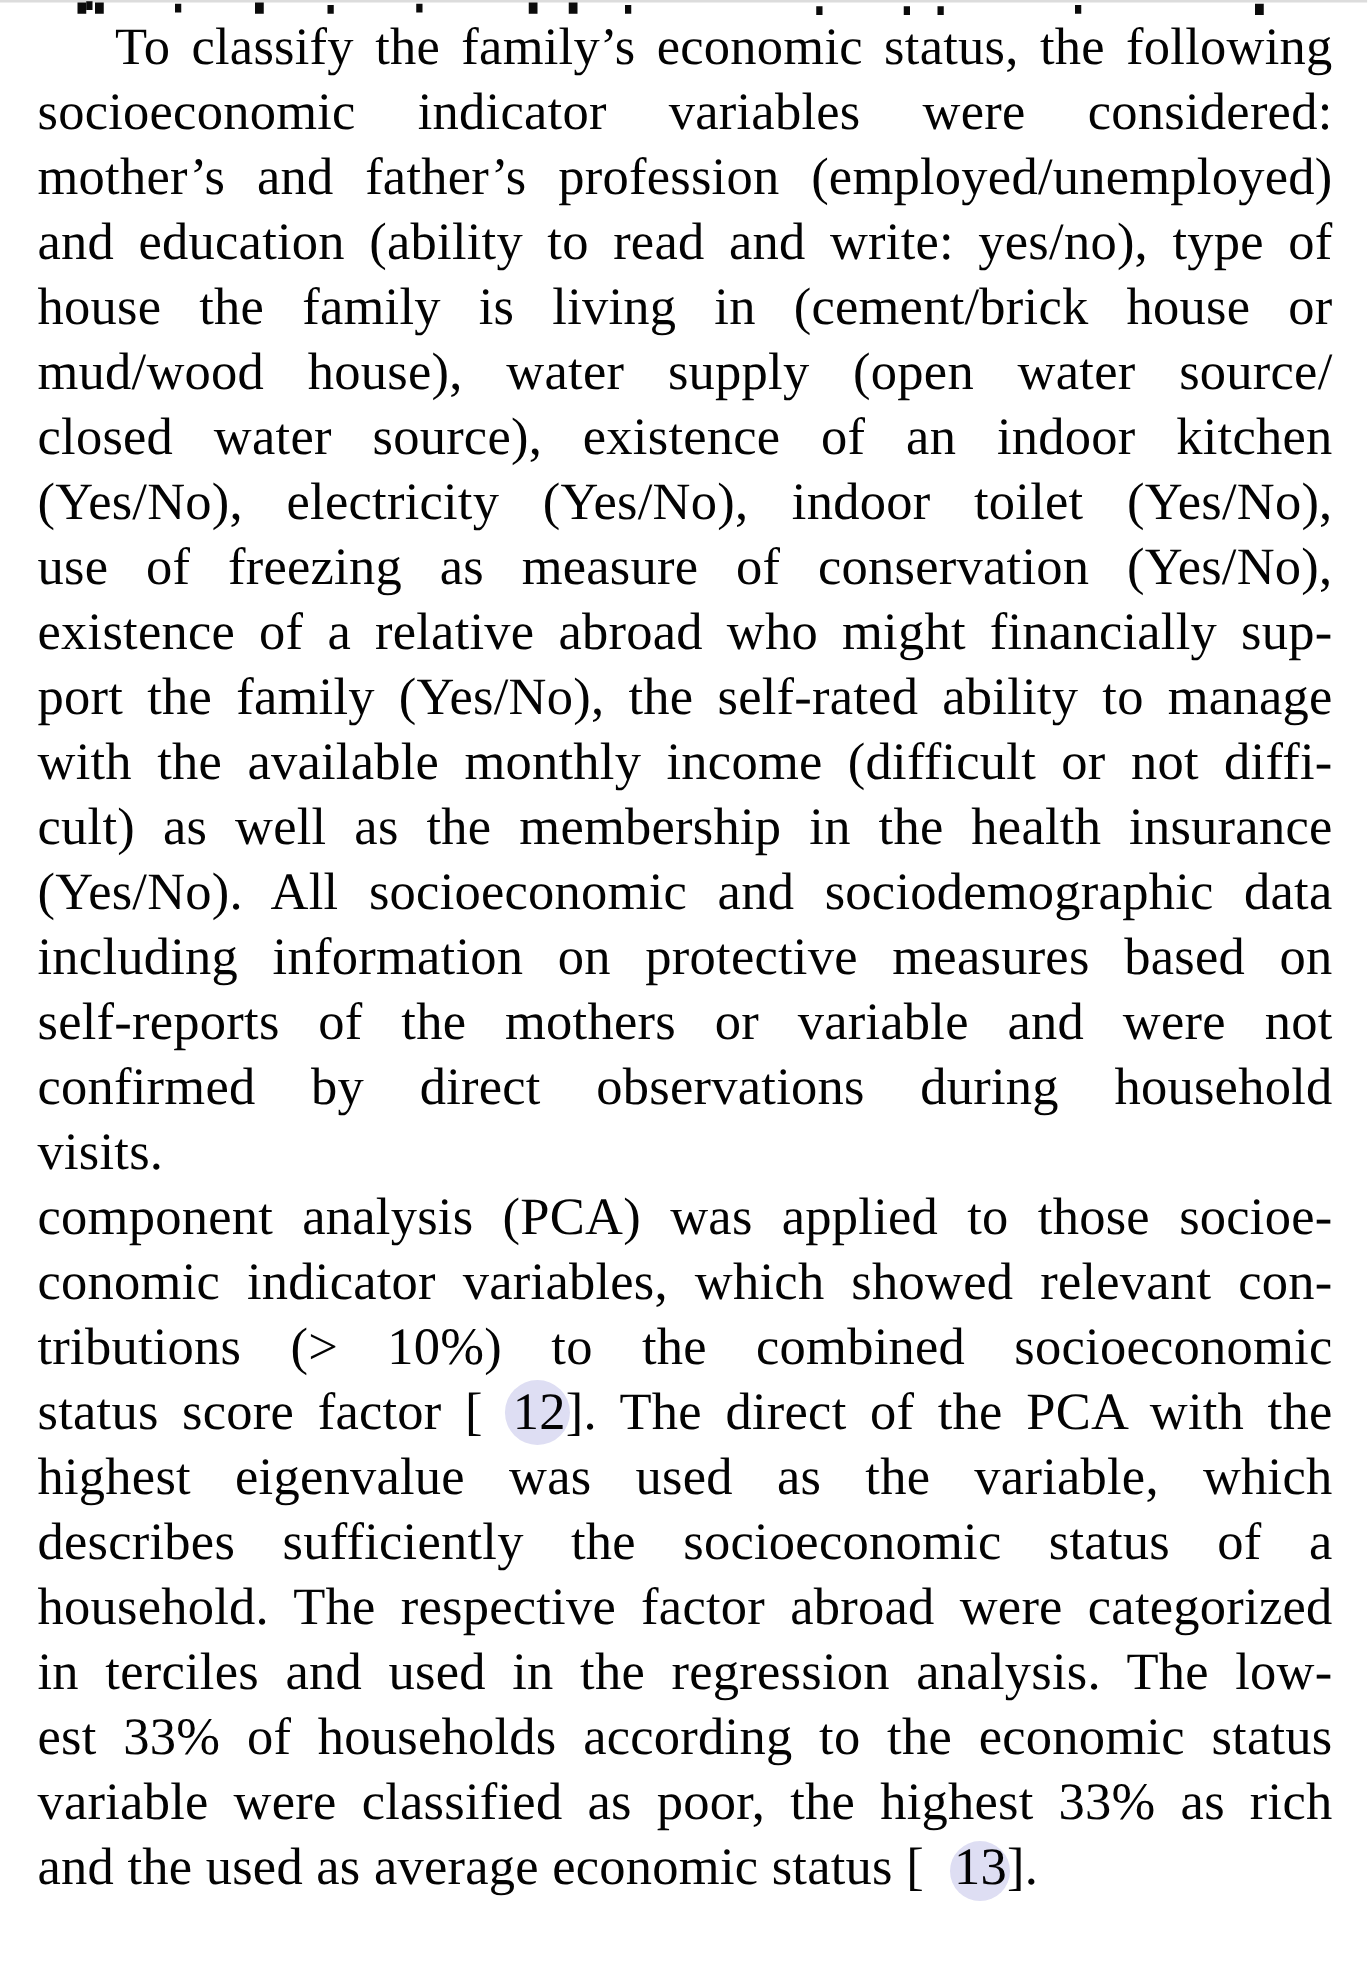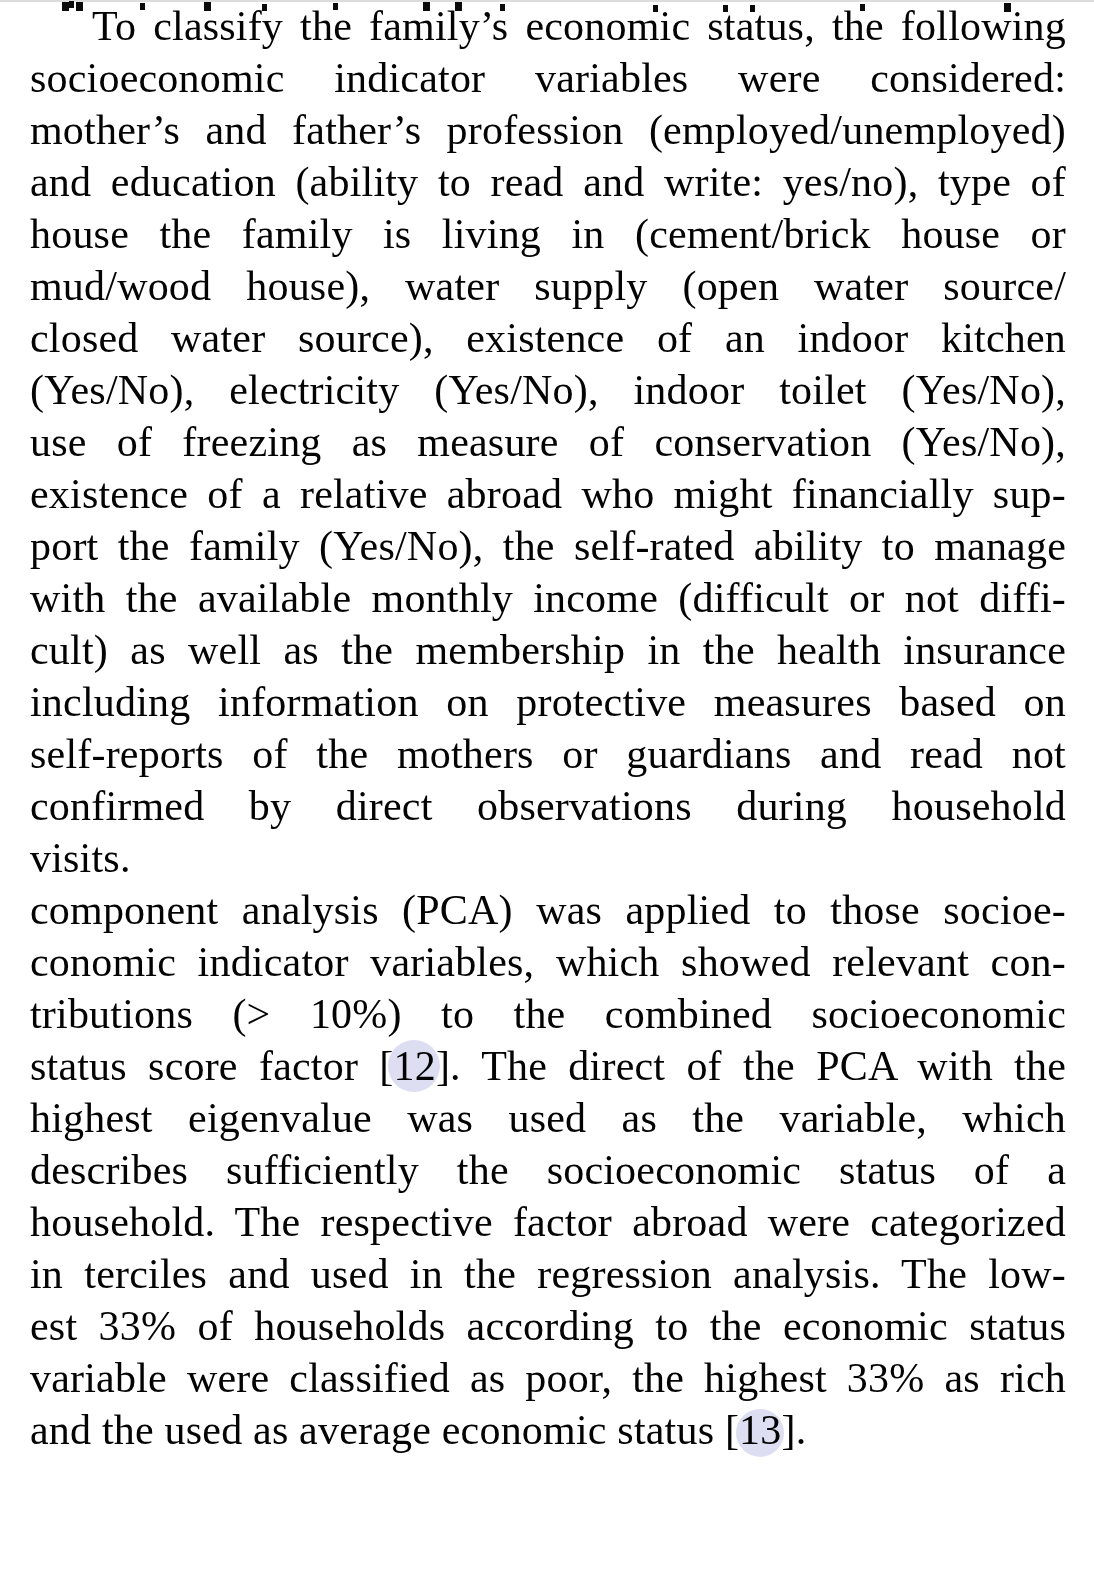--- a/index.html
+++ b/index.html
@@ -46,21 +46,21 @@
       426px 1px 0 1px #0a0a0a,
       470px 2px 0 0 #0a0a0a,
       623px 3px 0 0 #0a0a0a,
       693px 3px 0 0 #0a0a0a,
       720px 3px 0 0 #0a0a0a,
       830px 2px 0 0 #0a0a0a,
       975px 2px 0 1px #0a0a0a;
   }
   .textblock {
     position: relative;
-    padding-top: 0;
+    padding-top: 12px;
   }
   .line {
     font-size: 42px;
     line-height: 52px;
     height: 52px;
     text-align: justify;
     text-align-last: justify;
     white-space: normal;
     letter-spacing: 0.2px;
   }
@@ -71,20 +71,21 @@
     text-indent: 62px;
   }
   .ref {
     position: relative;
     z-index: 0;
     display: inline;
   }
   .refnum {
     position: relative;
     z-index: 0;
+    margin-left: 24px;
   }
   .refnum::before {
     content: "";
     position: absolute;
     left: 50%;
     top: 50%;
     width: 52px;
     height: 52px;
     border-radius: 50%;
     background: #dedef3;
@@ -113,22 +114,23 @@
       <div class="line">and education (ability to read and write: yes/no), type of</div>
       <div class="line">house the family is living in (cement/brick house or</div>
       <div class="line">mud/wood house), water supply (open water source/</div>
       <div class="line">closed water source), existence of an indoor kitchen</div>
       <div class="line">(Yes/No), electricity (Yes/No), indoor toilet (Yes/No),</div>
       <div class="line">use of freezing as measure of conservation (Yes/No),</div>
       <div class="line">existence of a relative abroad who might financially sup-</div>
       <div class="line">port the family (Yes/No), the self-rated ability to manage</div>
       <div class="line">with the available monthly income (difficult or not diffi-</div>
       <div class="line">cult) as well as the membership in the health insurance</div>
+      <div class="line">(Yes/No). All socioeconomic and sociodemographic data</div>
       <div class="line">including information on protective measures based on</div>
-      <div class="line">self-reports of the mothers or guardians and read not</div>
+      <div class="line">self-reports of the mothers or variable and were not</div>
       <div class="line">confirmed by direct observations during household</div>
       <div class="line last">visits.</div>
     </div>
 
     <div>
       <div class="line">component analysis (PCA) was applied to those socioe-</div>
       <div class="line">conomic indicator variables, which showed relevant con-</div>
       <div class="line">tributions (&gt; 10%) to the combined socioeconomic</div>
 
       <div class="line"><span>status score factor [</span><span class="ref"><span class="refnum">12</span></span><span>]. The direct of the PCA with the</span></div>

